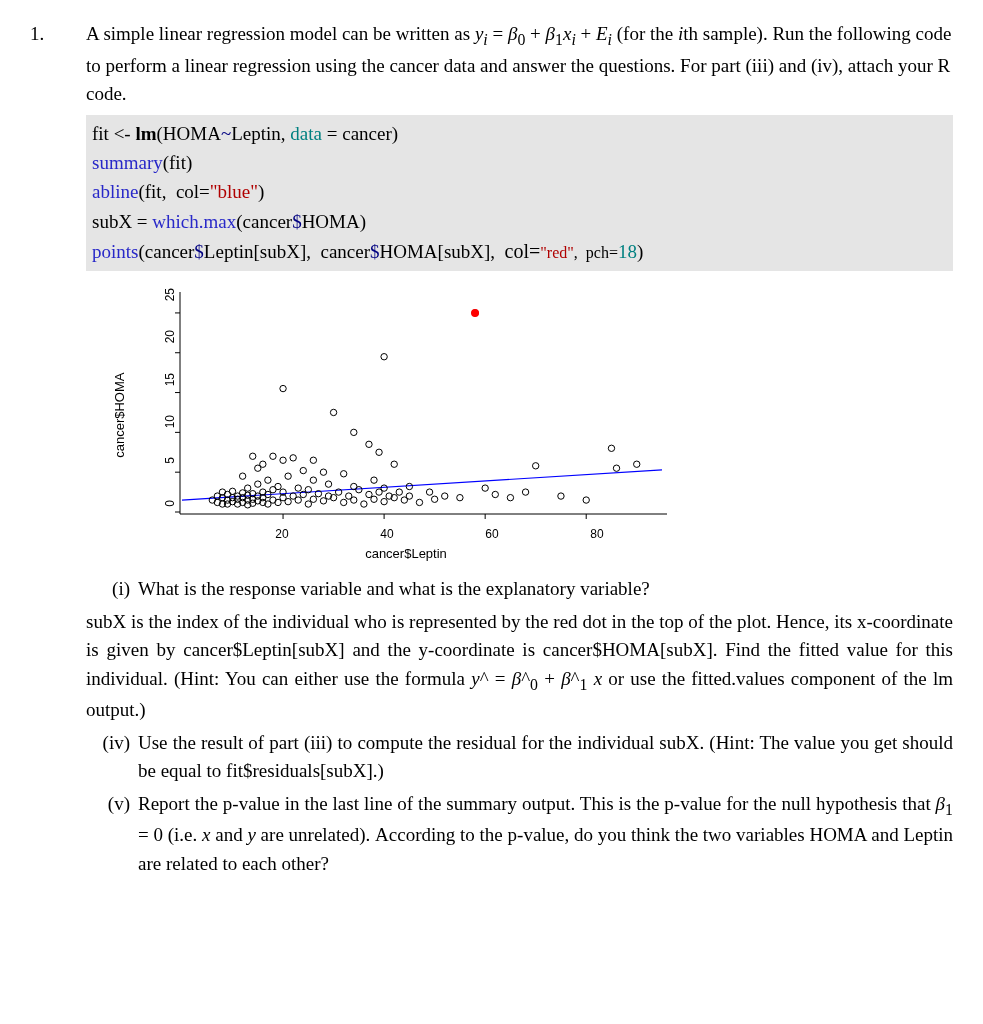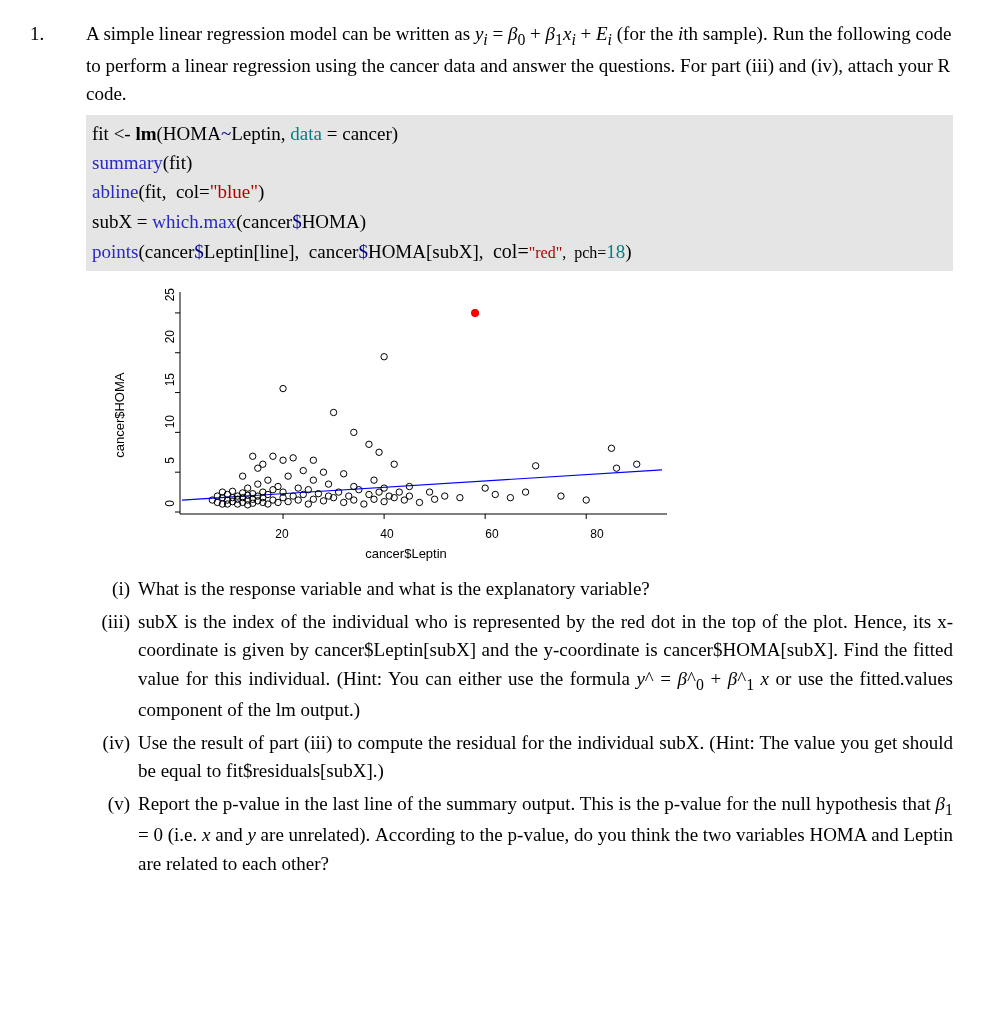--- a/index.html
+++ b/index.html
@@ -71,21 +71,21 @@
 <div class="q-root">
   <div class="q-num">1.</div>
   <div class="q-body">
     <div>A simple linear regression model can be written as <span class="math-i">y<sub>i</sub></span> = <span class="math-i">β</span><sub>0</sub> + <span class="math-i">β</span><sub>1</sub><span class="math-i">x<sub>i</sub></span> + <span class="math-i">E<sub>i</sub></span> (for the <span class="math-i">i</span>th sample). Run the following code to perform a linear regression using the cancer data and answer the questions. For part (iii) and (iv), attach your R code.</div>
 
     <div class="code-block">
       <div class="line"><span>fit &lt;- </span><span class="fn-bold">lm</span><span>(HOMA</span><span class="kw-navy">~</span><span>Leptin, </span><span class="kw-teal">data</span><span> = cancer)</span></div>
       <div class="line"><span class="kw-blue">summary</span><span>(fit)</span></div>
       <div class="line"><span class="kw-blue">abline</span><span>(fit,  col=</span><span class="str-red">"blue"</span><span>)</span></div>
       <div class="line"><span>subX = </span><span class="kw-blue">which.max</span><span>(cancer</span><span class="kw-navy">$</span><span>HOMA)</span></div>
-      <div class="line"><span class="kw-blue">points</span><span>(cancer</span><span class="kw-navy">$</span><span>Leptin[line],  cancer</span><span class="kw-navy">$</span><span>HOMA[subX],  </span><span style="font-size:20px">col=</span><span class="str-red" style="font-size:16px">"red"</span><span style="font-size:16px">,  pch=</span><span class="kw-teal">18</span><span>)</span></div>
+      <div class="line"><span class="kw-blue">points</span><span>(cancer</span><span class="kw-navy">$</span><span>Leptin[subX],  cancer</span><span class="kw-navy">$</span><span>HOMA[subX],  </span><span style="font-size:20px">col=</span><span class="str-red" style="font-size:16px">"red"</span><span style="font-size:16px">,  pch=</span><span class="kw-teal">18</span><span>)</span></div>
     </div>
 
     <div class="plot-wrap">
       <div class="plot-ylab">cancer$HOMA</div>
       <div class="yticks">
         <span style="bottom:2%">0</span>
         <span style="bottom:20%">5</span>
         <span style="bottom:38%">10</span>
         <span style="bottom:56%">15</span>
         <span style="bottom:74%">20</span>
@@ -225,21 +225,20 @@
       </div>
       <div class="plot-xlab">cancer$Leptin</div>
     </div>
 
     <div class="subparts">
       <div class="subpart">
         <div class="sp-label">(i)</div>
         <div class="sp-body">What is the response variable and what is the explanatory variable?</div>
       </div>
       <div class="subpart">
-        <div class="sp-label">(iii)</div>
         <div class="sp-body">subX is the index of the individual who is represented by the red dot in the top of the plot. Hence, its x-coordinate is given by cancer$Leptin[subX] and the y-coordinate is cancer$HOMA[subX]. Find the fitted value for this individual. (Hint: You can either use the formula <span class="math-i">y</span>^ = <span class="math-i">β</span>^<sub>0</sub> + <span class="math-i">β</span>^<sub>1</sub> <span class="math-i">x</span> or use the fitted.values component of the lm output.)</div>
       </div>
       <div class="subpart">
         <div class="sp-label">(iv)</div>
         <div class="sp-body">Use the result of part (iii) to compute the residual for the individual subX. (Hint: The value you get should be equal to fit$residuals[subX].)</div>
       </div>
       <div class="subpart">
         <div class="sp-label">(v)</div>
         <div class="sp-body">Report the p-value in the last line of the summary output. This is the p-value for the null hypothesis that <span class="math-i">β</span><sub>1</sub> = 0 (i.e. <span class="math-i">x</span> and <span class="math-i">y</span> are unrelated). According to the p-value, do you think the two variables HOMA and Leptin are related to each other?</div>
       </div>

